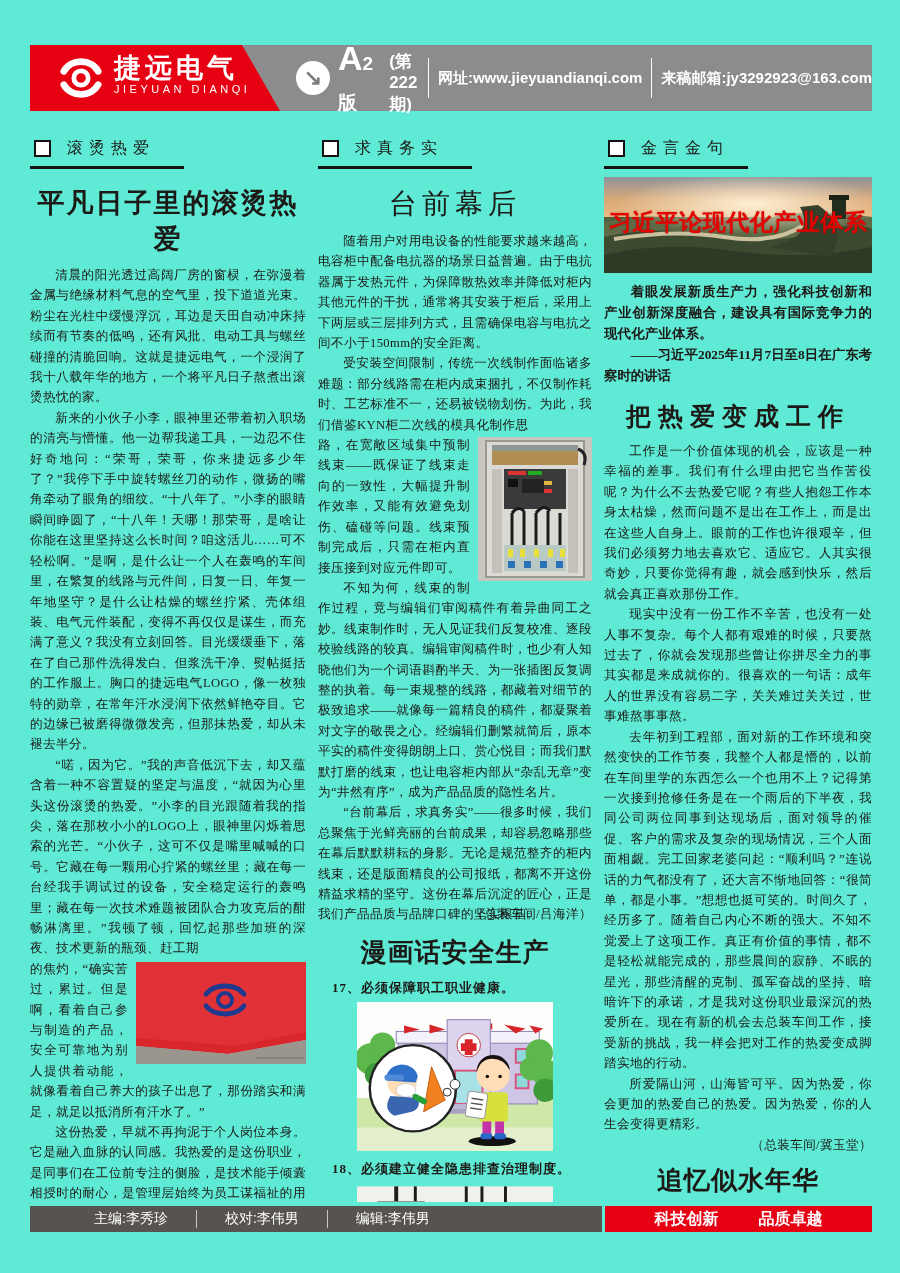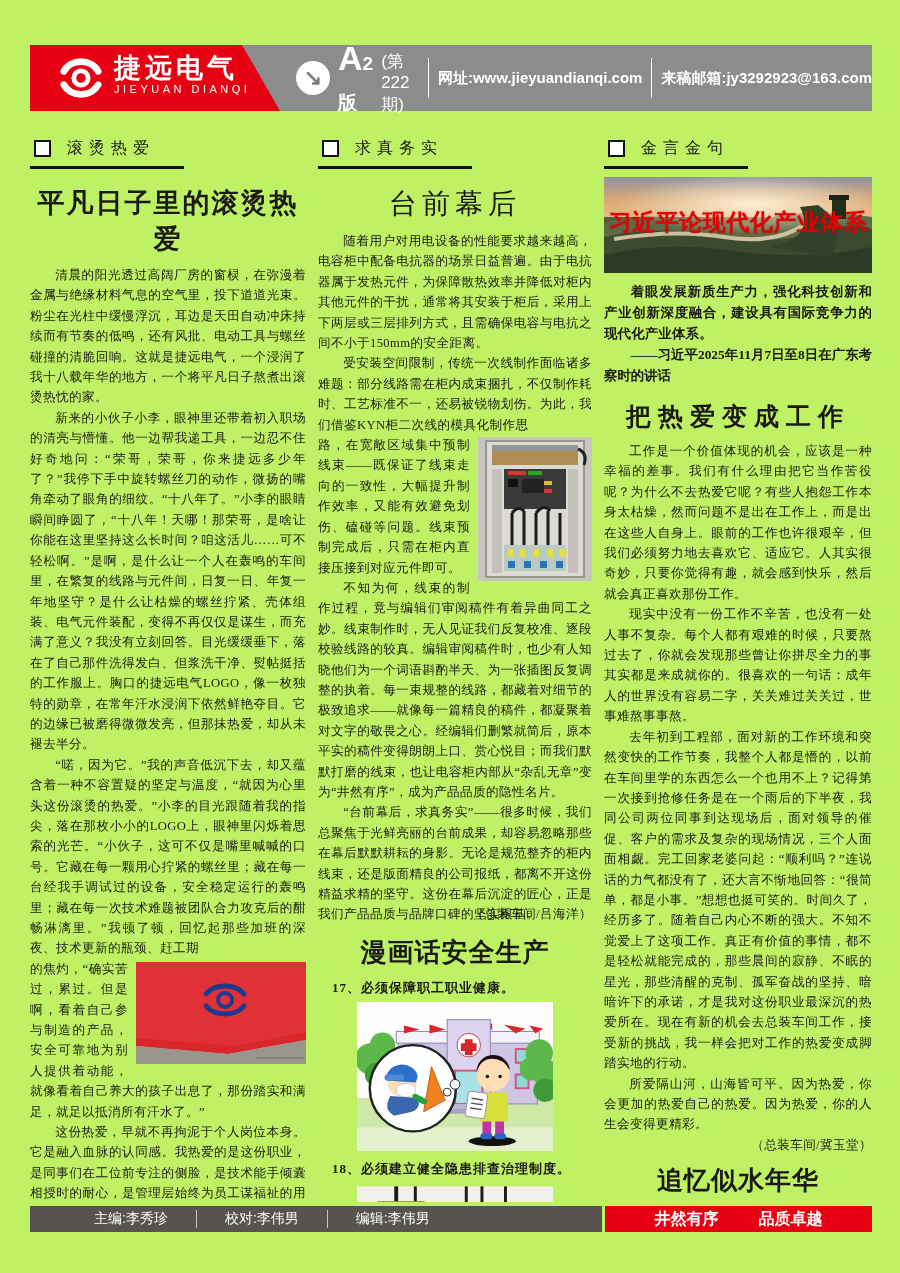--- a/index.html
+++ b/index.html
@@ -1,32 +1,32 @@
 <!DOCTYPE html>
 <html><head>
 <meta charset="utf-8">
 <style>
   html,body{margin:0;padding:0;background:#fff;}
-  .page{position:relative;width:900px;height:1273px;background:#bef264;overflow:hidden;
+  .page{position:relative;width:900px;height:1273px;background:#5eead4;overflow:hidden;
         font-family:"Liberation Serif","DejaVu Serif",serif;color:#1c1917;}
   
   .masthead{position:absolute;left:30px;top:45px;width:842px;height:66px;background:#8c8c8c;}
   .masthead-red{position:absolute;left:0;top:0;width:260px;height:66px;background:#e60012;
                 clip-path:polygon(0 0,212px 0,250px 66px,0 66px);}
   .logo-wrap{position:absolute;left:28px;top:11px;width:46px;height:44px;}
   .logo-text{position:absolute;left:84px;top:8px;color:#fff;}
   .logo-cn{font-size:27px;font-weight:bold;letter-spacing:4px;font-family:"Liberation Sans",sans-serif;line-height:30px;}
   .logo-en{font-size:11px;letter-spacing:3.5px;font-family:"Liberation Sans",sans-serif;line-height:12px;}
   .masthead-grey{position:absolute;left:252px;top:0;right:0;height:66px;display:flex;align-items:center;
                  color:#fff;font-family:"Liberation Sans",sans-serif;}
   .arrow-badge{width:34px;height:34px;border-radius:50%;background:#fff;margin-left:14px;flex:0 0 auto;
                display:flex;align-items:center;justify-content:center;color:#7d7d7d;font-size:22px;font-weight:bold;}
   .edition{font-size:34px;font-weight:bold;margin-left:8px;letter-spacing:0;}
   .edition small{font-size:19px;font-weight:bold;letter-spacing:-1px;}
-  .issue{font-size:17px;font-weight:normal;margin-left:9px;margin-top:10px;}
+  .issue{font-size:17px;font-weight:bold;margin-left:17px;margin-top:10px;}
   .mh-div{width:1px;height:40px;background:#fff;margin:0 9px;flex:0 0 auto;}
   .mh-item{font-size:15px;font-weight:bold;white-space:nowrap;}
   
   .col{position:absolute;top:136px;height:1066px;overflow:hidden;}
   .col-left{left:30px;width:276px;}
   .col-mid{left:318px;width:274px;}
   .col-right{left:604px;width:268px;}
   .sec-head{display:flex;align-items:center;gap:16px;border-bottom:3px solid #111;
             padding:2px 0 7px 4px;width:150px;}
   .sec-sq{width:13px;height:13px;border:2.5px solid #111;background:#fff;flex:0 0 auto;}
@@ -371,17 +371,17 @@
   </div>
 
   <div class="foot-grey">
     <span class="fi" style="margin-left:64px;">主编:李秀珍</span>
     <span class="fdiv"></span>
     <span class="fi">校对:李伟男</span>
     <span class="fdiv"></span>
     <span class="fi">编辑:李伟男</span>
   </div>
   <div class="foot-red">
-    <span>井然有序</span>
+    <span>科技创新</span>
     <span>品质卓越</span>
   </div>
 
 </div>
 
 </body></html>

